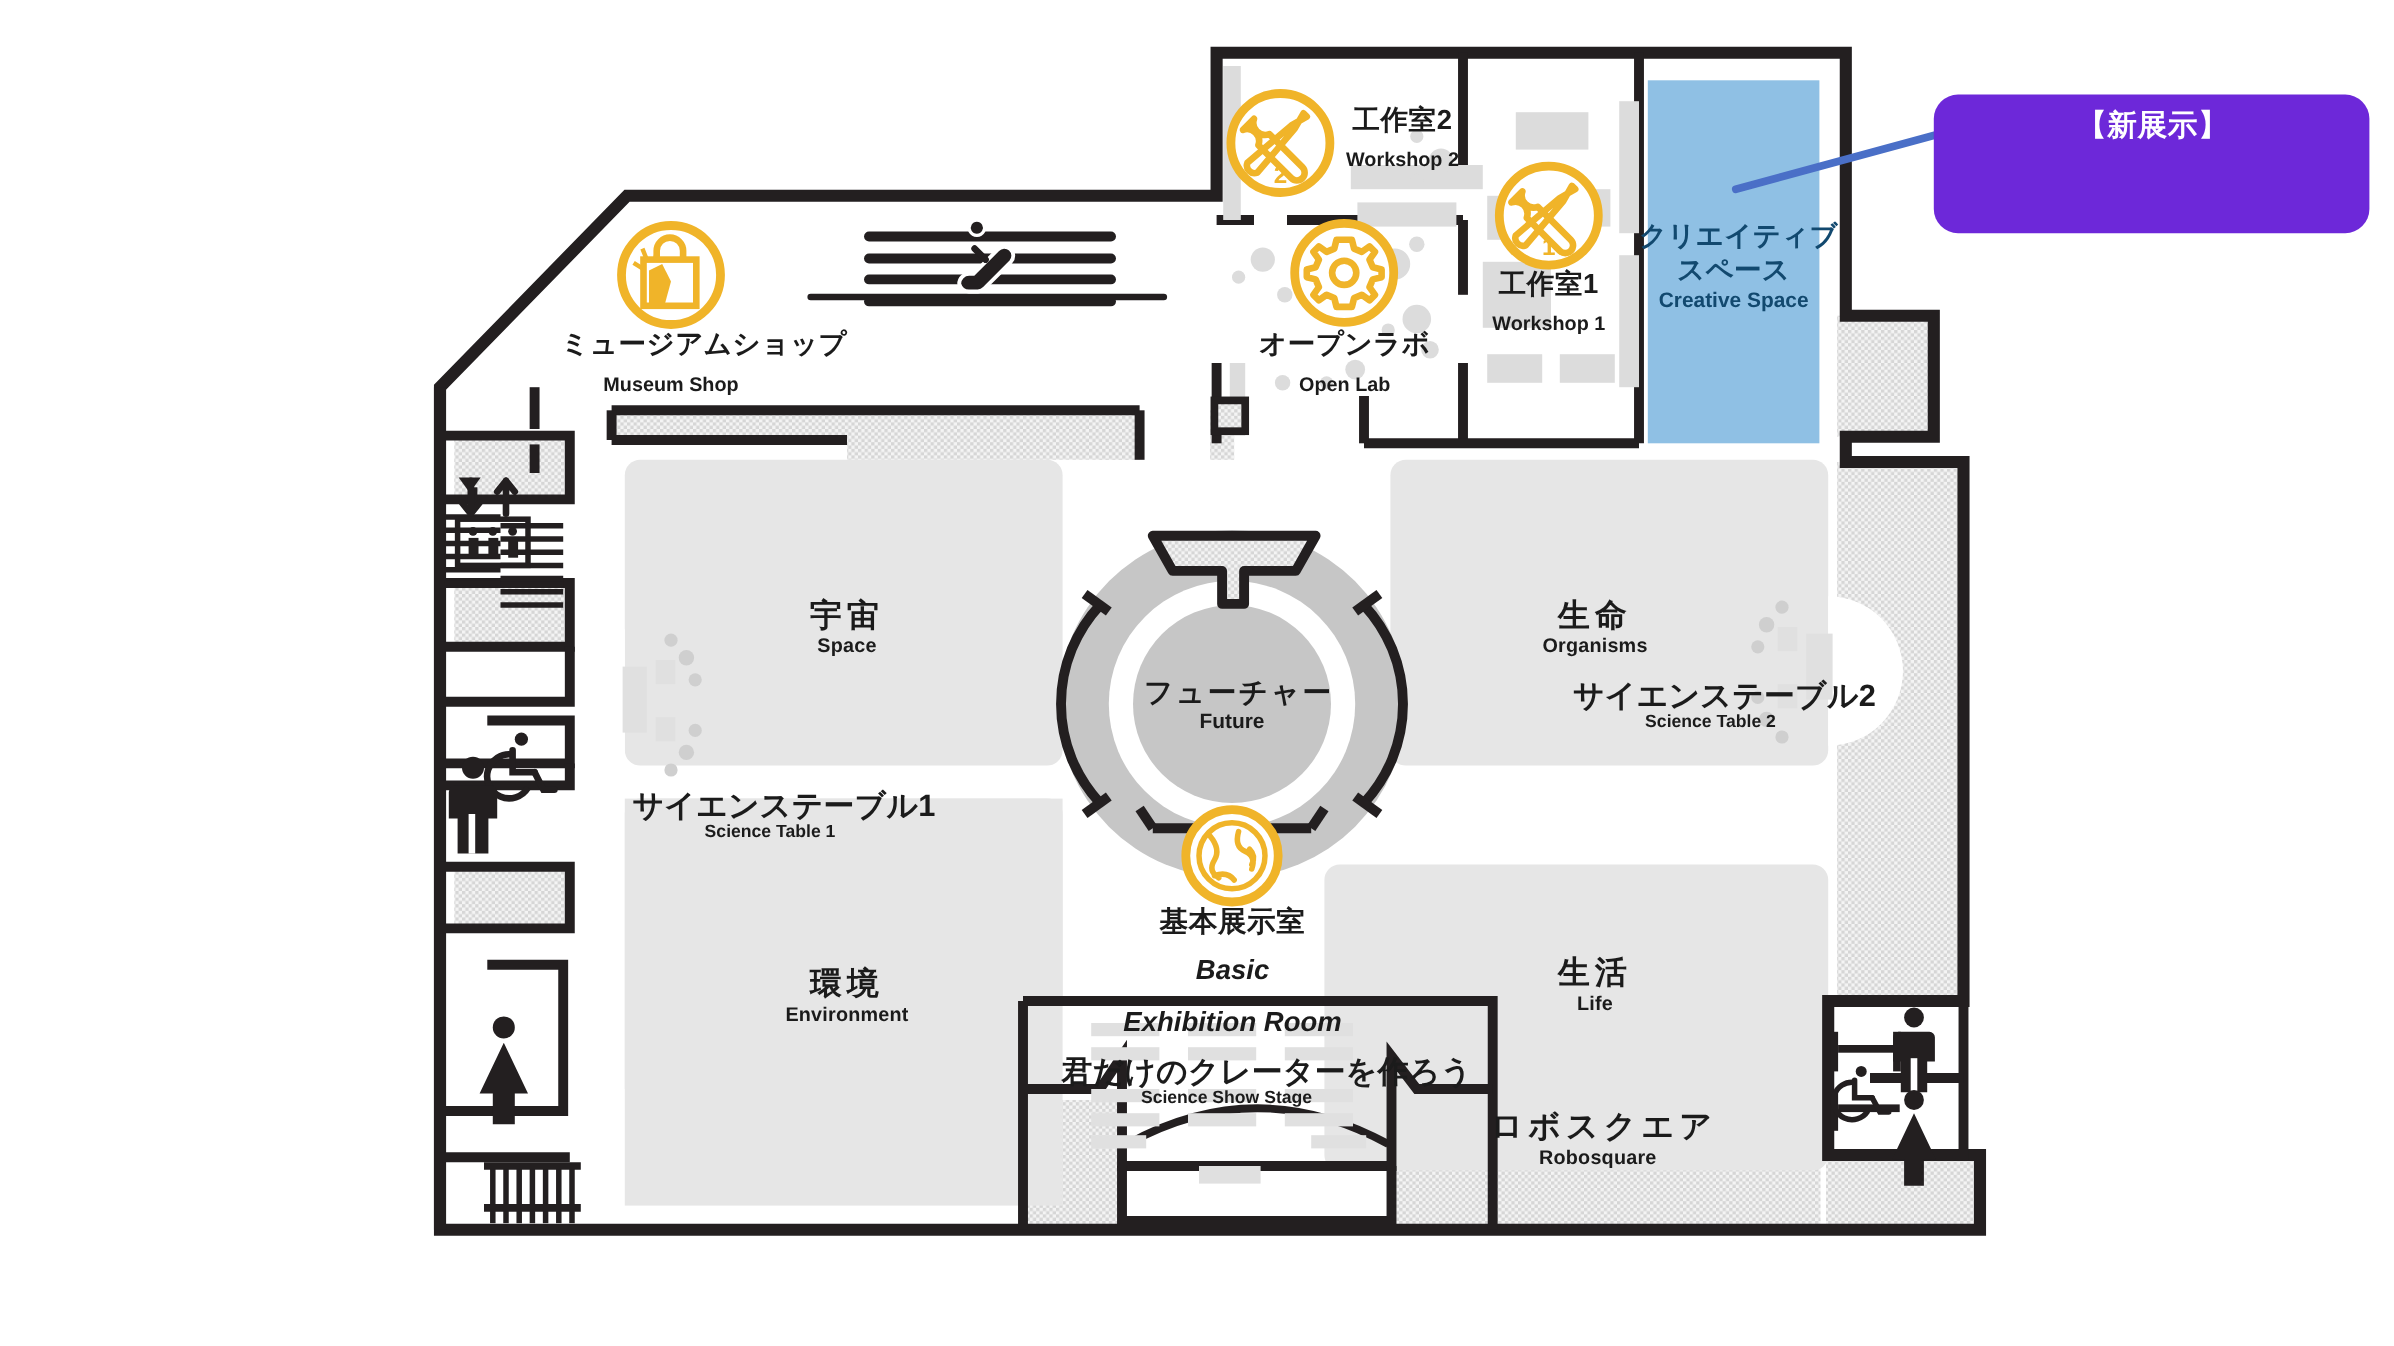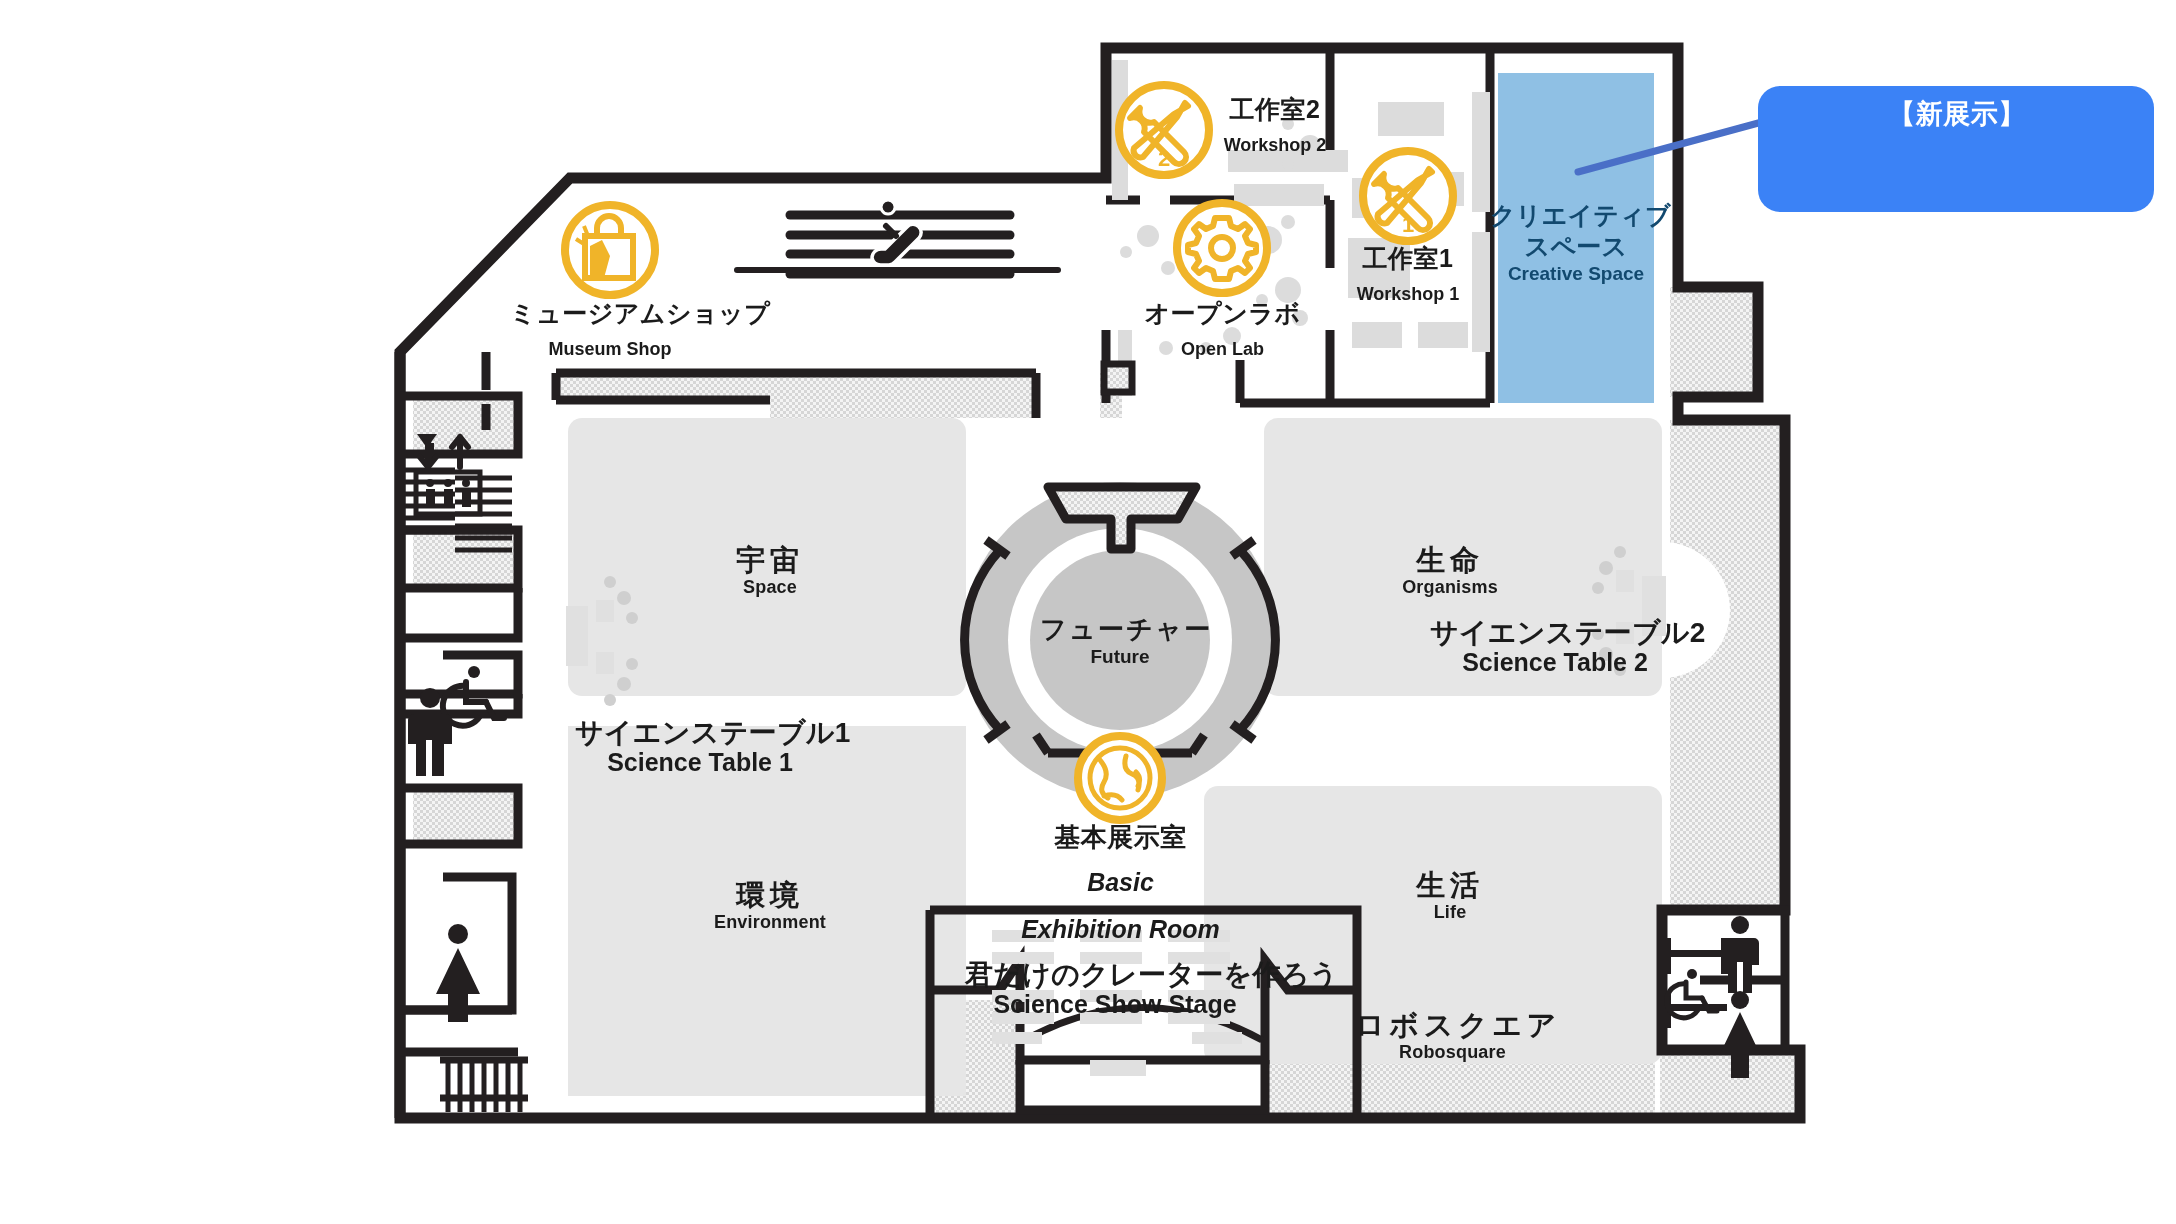--- a/index.html
+++ b/index.html
@@ -17,36 +17,36 @@
   .lbl .ja{display:block;font-weight:700;letter-spacing:.02em;}
   .lbl .en{display:block;font-weight:700;}
 
   .zone .ja{font-size:29px;letter-spacing:.16em;}
   .zone .en{font-size:18px;margin-top:3px;letter-spacing:.01em;}
 
   .facility .ja{font-size:25px;letter-spacing:.02em;}
   .facility .en{font-size:18px;margin-top:14px;}
 
   .stable .ja{font-size:28px;letter-spacing:.01em;}
-  .stable .en{font-size:25px;margin-top:2px;}
+  .stable .en{font-size:16px;margin-top:2px;}
 
   .creative{color:#12496f;}
   .creative .ja{font-size:25px;letter-spacing:.01em;line-height:1.22;}
   .creative .en{font-size:19px;margin-top:3px;}
 
   .basic .ja{font-size:26px;}
   .basic .en{font-size:25px;margin-top:17px;line-height:1.18;font-style:italic;}
 
   .future .ja{font-size:26px;letter-spacing:.09em;}
   .future .en{font-size:19px;margin-top:4px;}
 
   
   #callout{
     position:absolute;left:1758px;top:86px;width:396px;height:126px;
-    background:#3b82f6;border-radius:22px;color:#ffffff;
+    background:#6d28d9;border-radius:22px;color:#ffffff;
     box-sizing:border-box;padding:10px 18px 12px 20px;
   }
   #callout .ctitle{font-size:27px;font-weight:700;text-align:center;letter-spacing:.02em;}
   #callout ul{list-style:none;margin:6px 0 0 0;padding:0;}
   #callout li{font-size:21px;font-weight:700;line-height:1.22;letter-spacing:.01em;}
   #callout li .cont{display:block;padding-left:20px;}
 </style>
 </head>
 <body>
 

